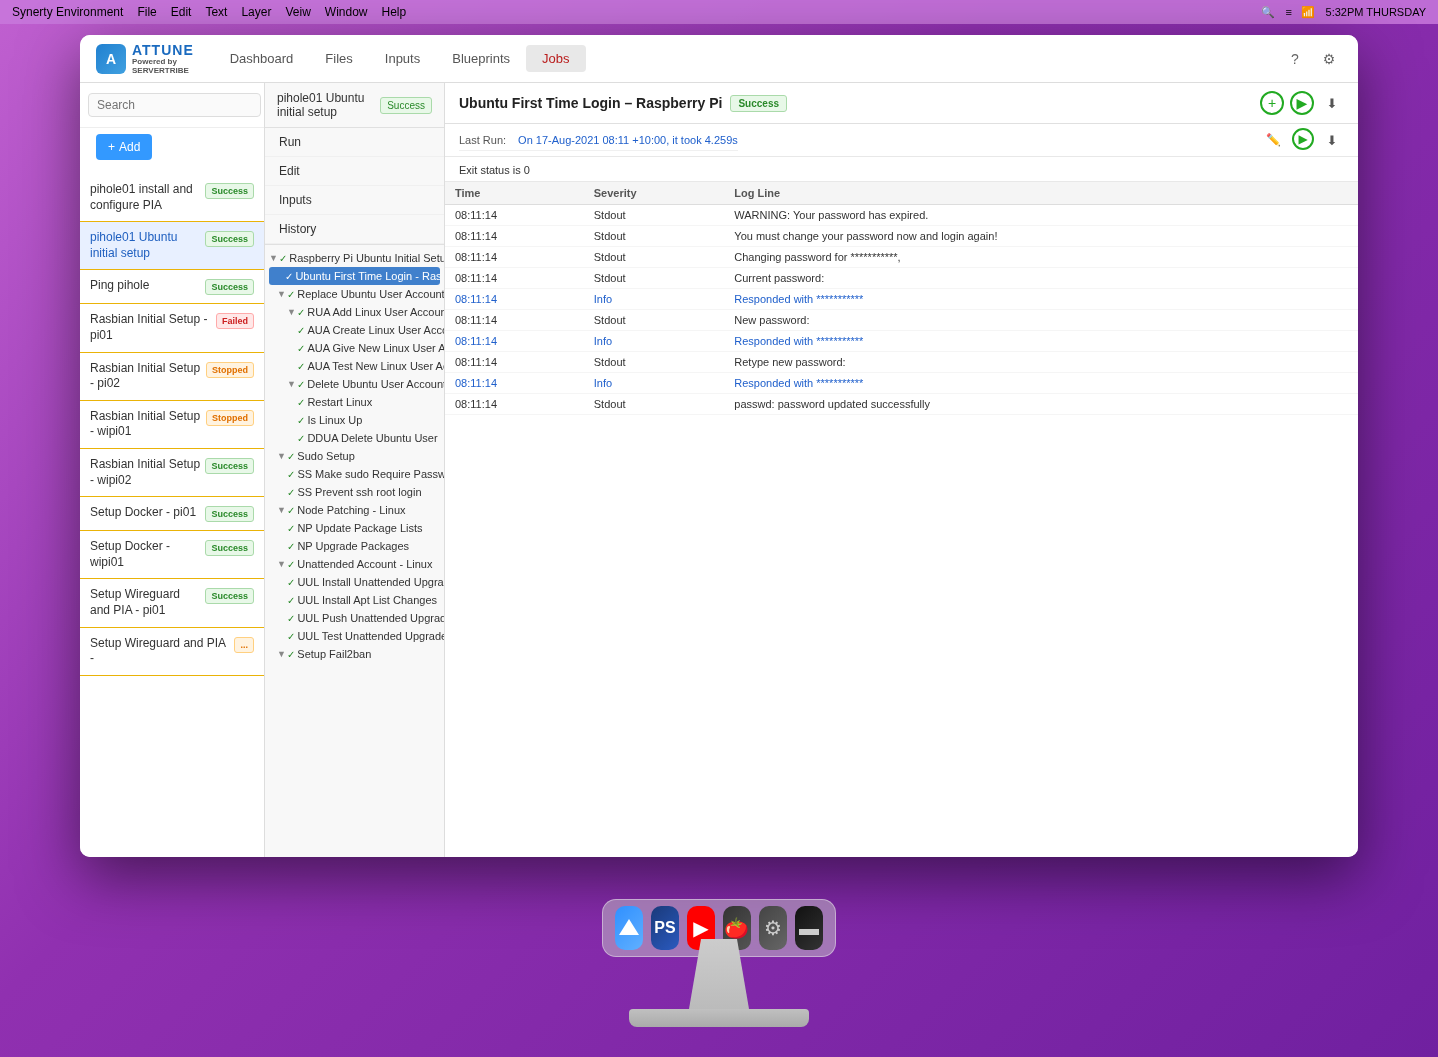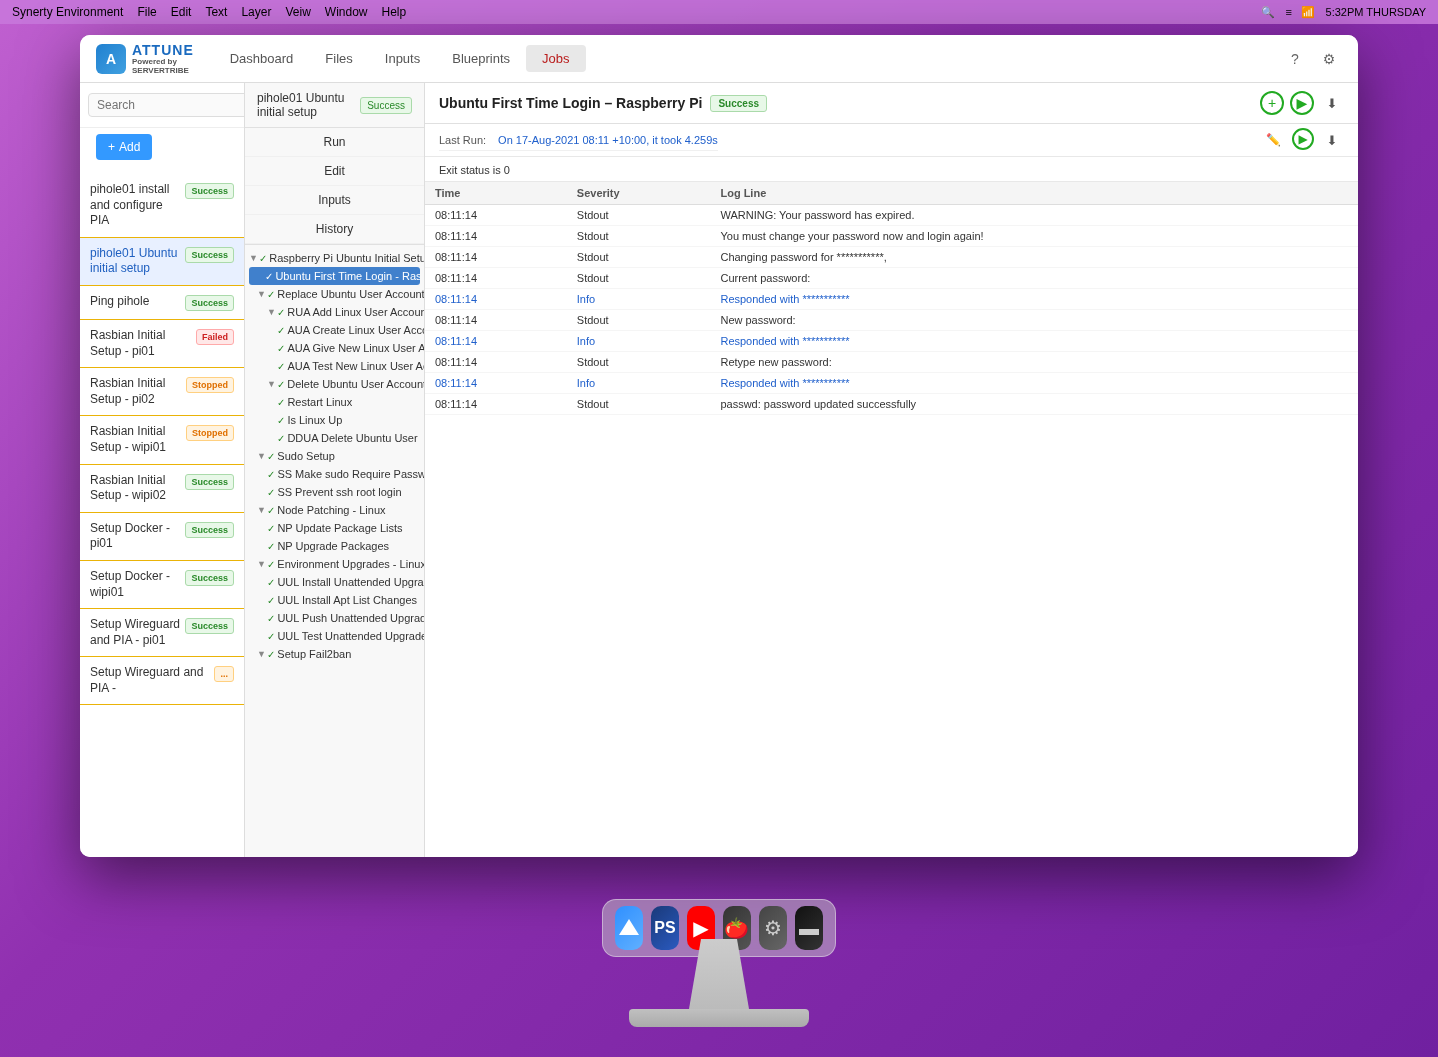--- a/index.html
+++ b/index.html
@@ -99,21 +99,21 @@
 
     
     .content-area {
       display: flex;
       flex: 1;
       overflow: hidden;
     }
 
     
     .sidebar {
-      width: 165px;
+      width: 185px;
       background: #fff;
       border-right: 1px solid #ddd;
       display: flex;
       flex-direction: column;
       overflow: hidden;
     }
     .sidebar-search {
       padding: 10px 8px;
       border-bottom: 1px solid #eee;
       display: flex;
@@ -196,21 +196,20 @@
       display: flex;
       flex-direction: column;
       border-bottom: 1px solid #e0e0e0;
     }
     .job-action-item {
       padding: 7px 14px;
       font-size: 12px;
       color: #333;
       cursor: pointer;
       border-bottom: 1px solid #f0f0f0;
-      text-align: center;
     }
     .job-tree { overflow-y: auto; flex: 1; padding: 4px 0; }
     .tree-item {
       padding: 3px 6px 3px 0;
       font-size: 11px;
       color: #333;
       cursor: pointer;
       white-space: nowrap;
       overflow: hidden;
       text-overflow: ellipsis;
@@ -557,21 +556,21 @@
           <span class="tree-check">✓</span>
           <span>NP Update Package Lists</span>
         </div>
         <div class="tree-item" style="padding-left: 22px;">
           <span class="tree-check">✓</span>
           <span>NP Upgrade Packages</span>
         </div>
         <div class="tree-item" style="padding-left: 12px;">
           <span class="collapse-btn">▼</span>
           <span class="tree-check">✓</span>
-          <span>Environment Upgrades - Linux</span>
+          <span>Unattended Account - Linux</span>
         </div>
         <div class="tree-item" style="padding-left: 22px;">
           <span class="tree-check">✓</span>
           <span>UUL Install Unattended Upgrades Package</span>
         </div>
         <div class="tree-item" style="padding-left: 22px;">
           <span class="tree-check">✓</span>
           <span>UUL Install Apt List Changes</span>
         </div>
         <div class="tree-item" style="padding-left: 22px;">

